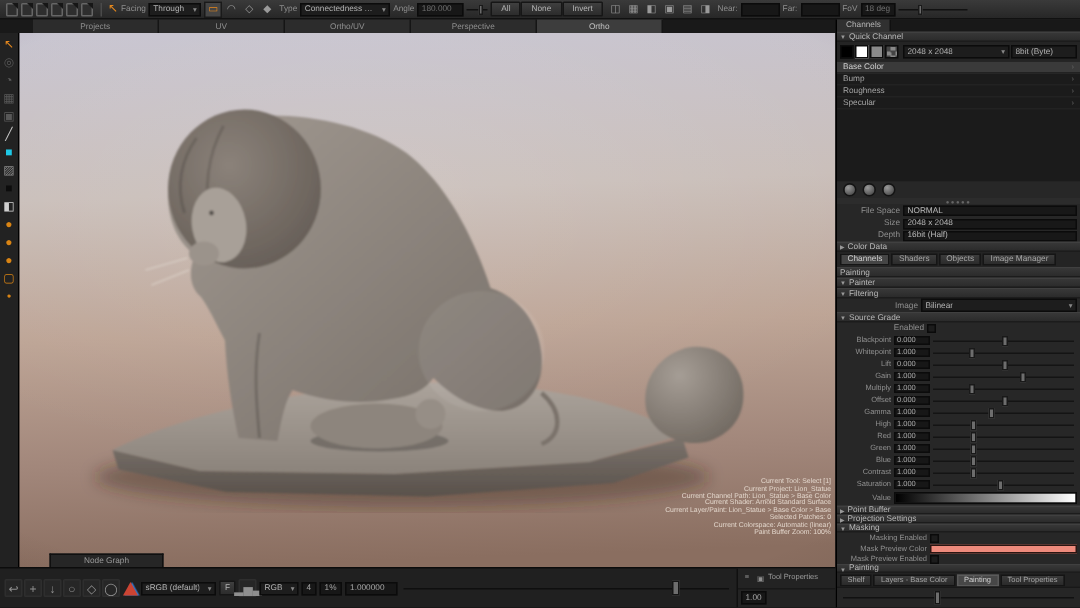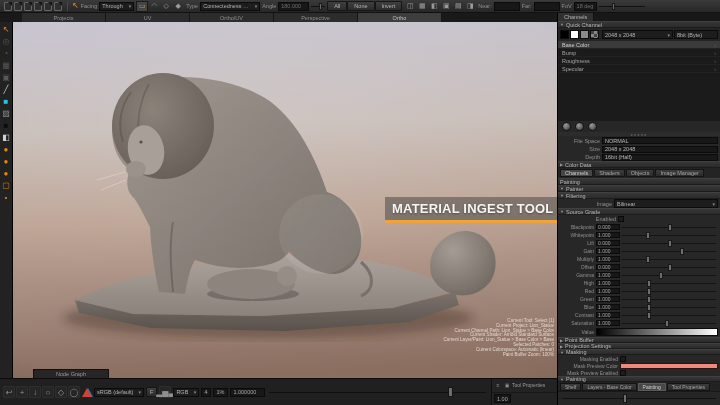--- a/index.html
+++ b/index.html
@@ -262,23 +262,20 @@
         <ellipse cx="123" cy="147" rx="10" ry="8" fill="#9b938b"></ellipse>
         <circle cx="128" cy="120" r="1.6" fill="#55504b"></circle>
         <path d="M112,150 L84,158 M113,158 L88,168" stroke="rgba(225,218,210,0.55)" stroke-width="1" fill="none"></path>
         <ellipse cx="308" cy="212" rx="42" ry="40" fill="rgba(255,255,255,0.07)"></ellipse>
         <path d="M348,240 C362,252 362,268 348,274" stroke="#7a726b" stroke-width="3" fill="none"></path>
         <ellipse cx="240" cy="272" rx="46" ry="7" fill="rgba(0,0,0,0.22)"></ellipse>
         <ellipse cx="238" cy="262" rx="44" ry="15" fill="#8d857d"></ellipse>
         <circle cx="274" cy="254" r="10" fill="#968e86"></circle>
       </g>
     </svg>
-    <div id="banner">
-      <span>MATERIAL INGEST TOOL</span>
-    </div>
     <div id="hud">
 
     <div class="hud-line">Current Tool: Select [1]</div>
         <div class="hud-line">Current Project: Lion_Statue</div>
         <div class="hud-line">Current Channel Path: Lion_Statue &gt; Base Color</div>
         <div class="hud-line">Current Shader: Arnold Standard Surface</div>
         <div class="hud-line">Current Layer/Paint: Lion_Statue &gt; Base Color &gt; Base</div>
         <div class="hud-line">Selected Patches: 0</div>
         <div class="hud-line">Current Colorspace: Automatic (linear)</div>
         <div class="hud-line">Paint Buffer Zoom: 100%</div>

